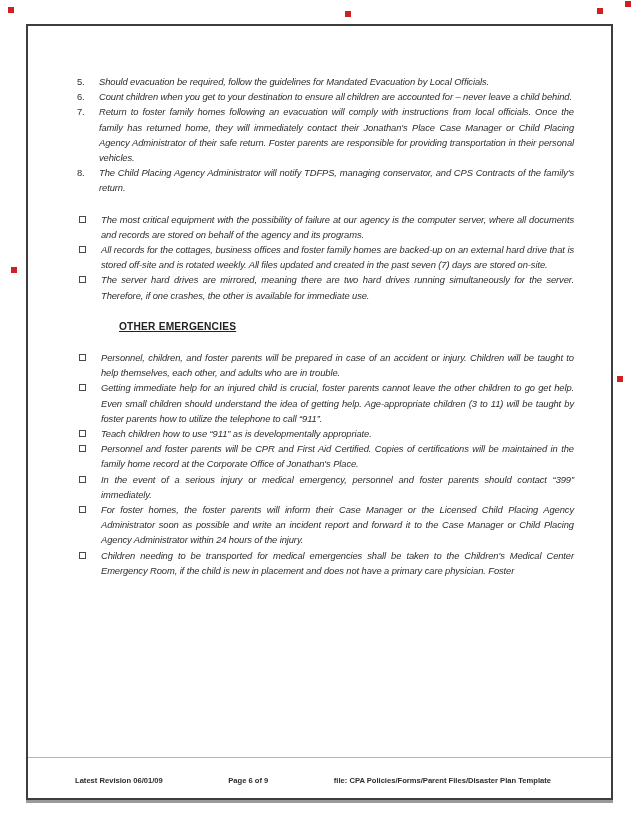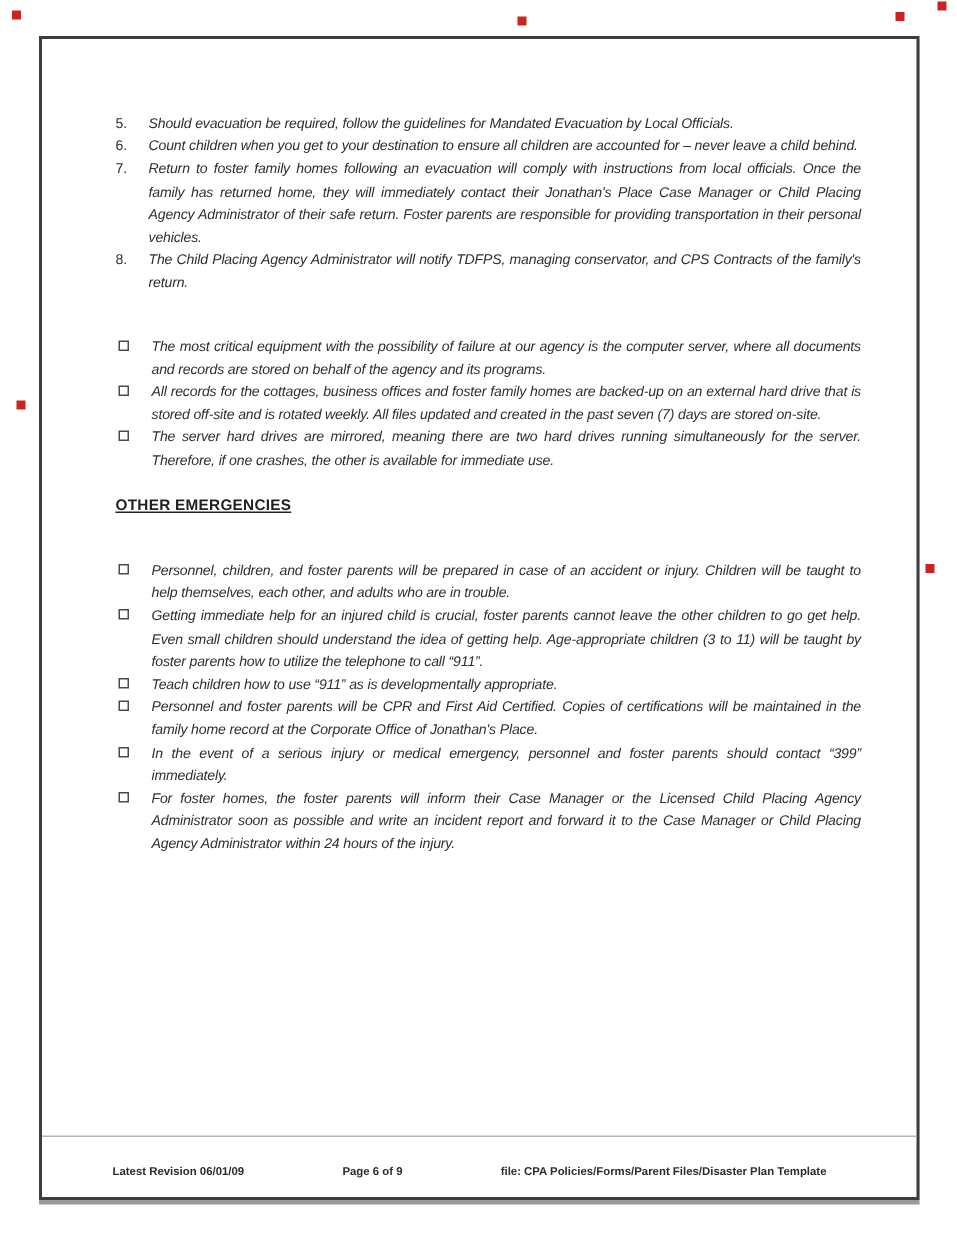--- a/index.html
+++ b/index.html
@@ -33,22 +33,22 @@
   .numitem .num { position: absolute; left: 0; top: 0; }
   .jtext { text-align: justify; text-justify: inter-word; font-style: italic; }
   .heading {
     font-weight: bold;
     text-decoration: underline;
     font-size: 10.2px;
     letter-spacing: 0.2px;
     color: #222222;
   }
   .section .heading.h1 { margin-top: 50px; }
-  .section .heading.h2 { margin-top: 16px; }
-  .bullets { margin-top: 27px; }
+  .section .heading.h2 { margin-top: 16px; margin-left: 42px; }
+  .bullets { margin-top: 16px; }
   .bullet { position: relative; padding-left: 24px; }
   .bullet .bbox {
     position: absolute;
     left: 2px; top: 4px;
     width: 5px; height: 5px;
     border: 1px solid #4a4a4a;
     background: #ffffff;
   }
   .footer-line {
     position: absolute;
@@ -133,20 +133,24 @@
             <div class="jtext">Personnel and foster parents will be CPR and First Aid Certified.  Copies of certifications will be maintained in the family home record at the Corporate Office of Jonathan's Place.</div>
           </div>
           <div class="bullet">
             <span class="bbox"></span>
             <div class="jtext">In the event of a serious injury or medical emergency, personnel and foster parents should contact “399” immediately.</div>
           </div>
           <div class="bullet">
             <span class="bbox"></span>
             <div class="jtext">For foster homes, the foster parents will inform their Case Manager or the Licensed Child Placing Agency Administrator soon as possible and write an incident report and forward it to the Case Manager or Child Placing Agency Administrator within 24 hours of the injury.</div>
           </div>
+          <div class="bullet">
+            <span class="bbox"></span>
+            <div class="jtext">Children needing to be transported for medical emergencies shall be taken to the Children's Medical Center Emergency Room, if the child is new in placement and does not have a primary care physician.  Foster</div>
+          </div>
         </div>
       </div>
     </div>
 </div>
 
 <div class="footer-line"></div>
 
 <div class="footer">
   <span>Latest Revision 06/01/09</span>
   <span>Page 6 of 9</span>

